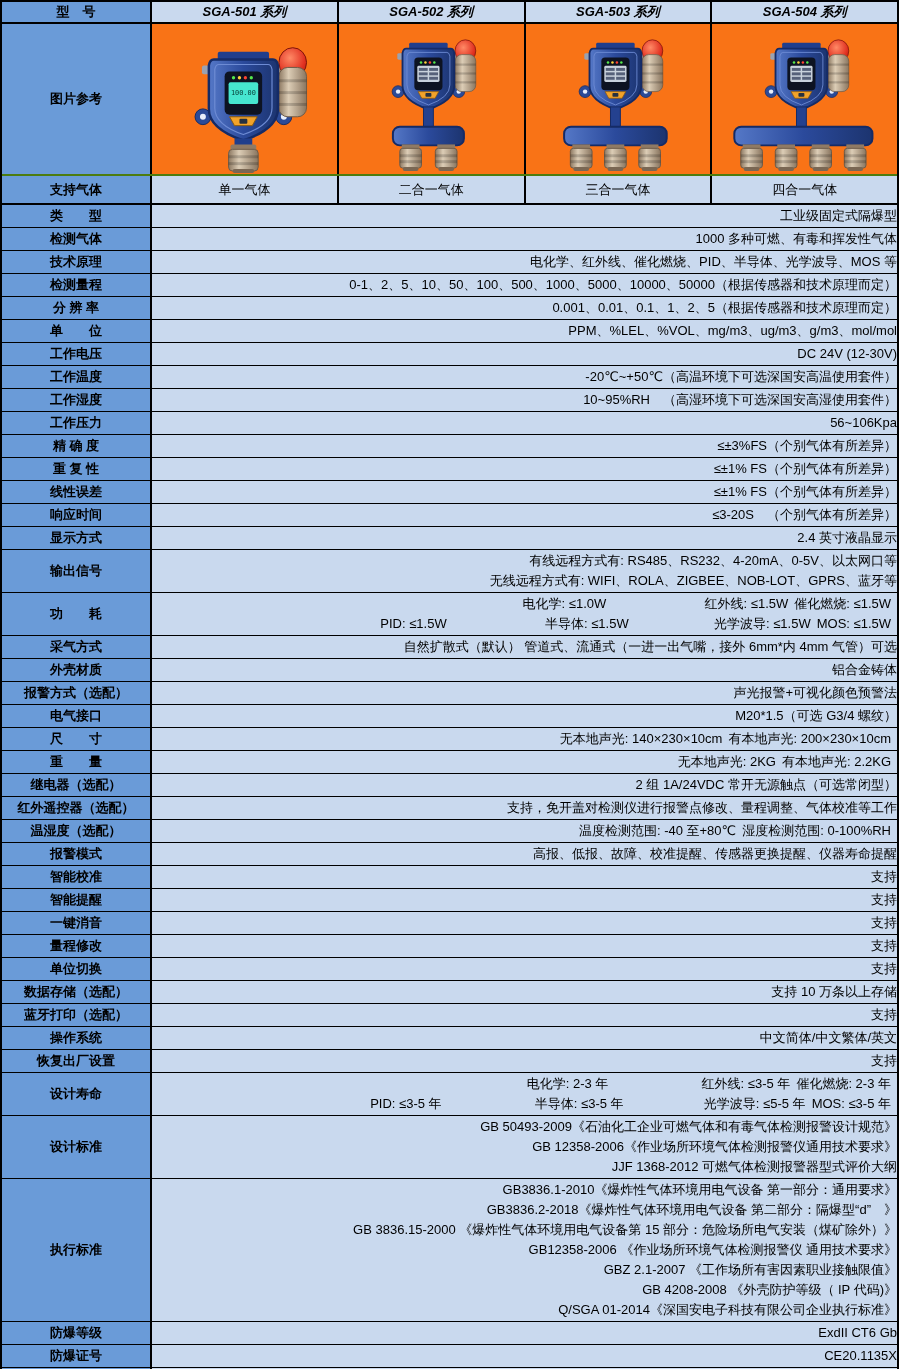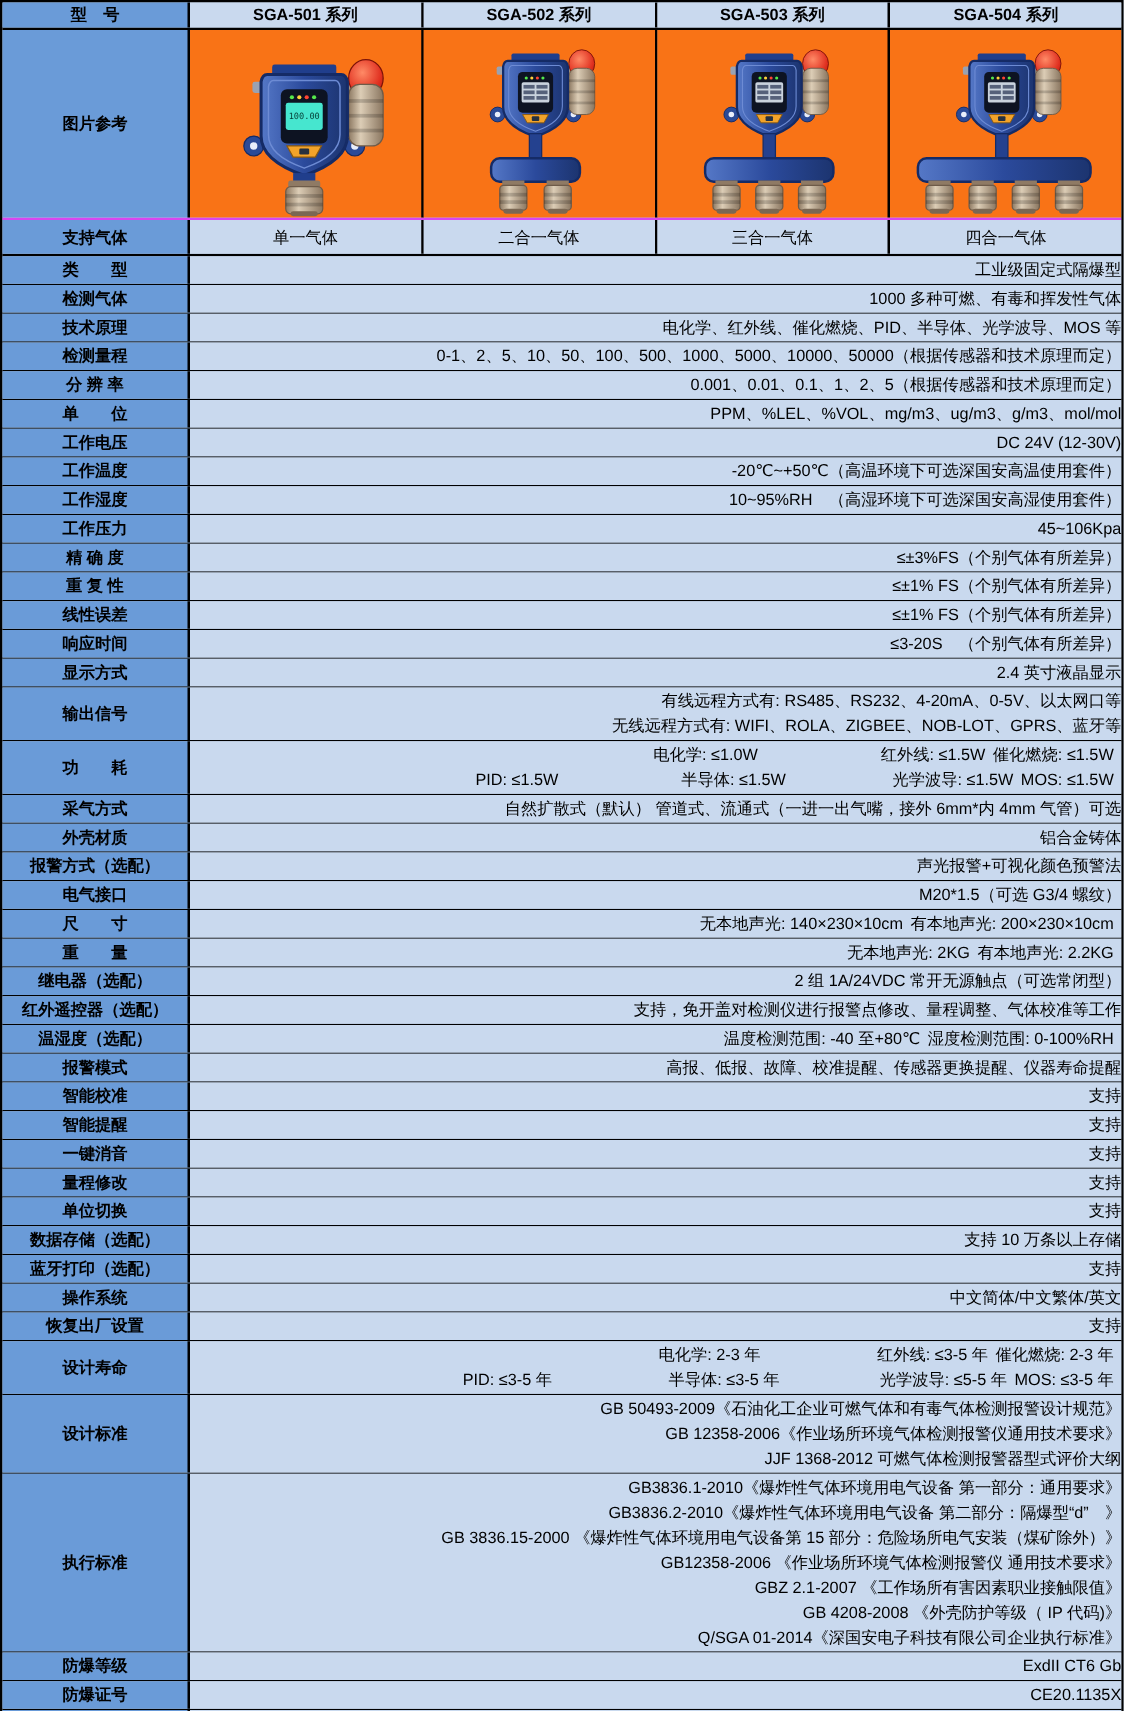--- a/index.html
+++ b/index.html
@@ -17,24 +17,24 @@
     background:#6a9bd8;
     border-right:2px solid #000;
     display:flex;align-items:center;justify-content:center;
     font-weight:bold;font-size:13px;text-align:center;
     padding:1px 2px;
   }
   .model-cell{
     flex:1;box-sizing:border-box;background:#c9d9ee;
     border-right:2px solid #000;
     display:flex;align-items:center;justify-content:center;
-    font-weight:bold;font-size:13px;height:20px;
+    font-weight:bold;font-size:13px;height:20px;font-style:italic;
   }
   .frow > .model-cell:last-child, .frow > .img-cell:last-child, .frow > .gas-cell:last-child{border-right:none;}
-  .image-row{border-bottom:2px solid #d946ef;height:150px;}
+  .image-row{border-bottom:2px solid #4d7c0f;height:150px;}
   .img-cell{
     flex:1;box-sizing:border-box;background:#f97316;
     border-right:2px solid #000;
     display:flex;align-items:flex-end;justify-content:center;overflow:hidden;
   }
   .img-cell svg{width:100%;height:148px;display:block;}
   .gas-row{border-bottom:2px solid #000;justify-content:space-between;}
   .gas-cell{
     flex:1;box-sizing:border-box;background:#c9d9ee;
     border-right:2px solid #000;
@@ -348,21 +348,21 @@
       </div>
       <div class="frow spec-row">
         <div class="label-cell">工作湿度</div>
         <div class="spec-value">
           <div class="line">10~95%RH　（高湿环境下可选深国安高湿使用套件）</div>
         </div>
       </div>
       <div class="frow spec-row">
         <div class="label-cell">工作压力</div>
         <div class="spec-value">
-          <div class="line">45~106Kpa</div>
+          <div class="line">56~106Kpa</div>
         </div>
       </div>
       <div class="frow spec-row">
         <div class="label-cell">精 确 度</div>
         <div class="spec-value">
           <div class="line">≤±3%FS（个别气体有所差异）</div>
         </div>
       </div>
       <div class="frow spec-row">
         <div class="label-cell">重 复 性</div>
@@ -528,21 +528,21 @@
         <div class="spec-value">
           <div class="line">GB 50493-2009《石油化工企业可燃气体和有毒气体检测报警设计规范》</div>
           <div class="line">GB 12358-2006《作业场所环境气体检测报警仪通用技术要求》</div>
           <div class="line">JJF 1368-2012 可燃气体检测报警器型式评价大纲</div>
         </div>
       </div>
       <div class="frow spec-row">
         <div class="label-cell">执行标准</div>
         <div class="spec-value">
           <div class="line">GB3836.1-2010《爆炸性气体环境用电气设备 第一部分：通用要求》</div>
-          <div class="line">GB3836.2-2010《爆炸性气体环境用电气设备 第二部分：隔爆型“d”　》</div>
+          <div class="line">GB3836.2-2018《爆炸性气体环境用电气设备 第二部分：隔爆型“d”　》</div>
           <div class="line">GB 3836.15-2000 《爆炸性气体环境用电气设备第 15 部分：危险场所电气安装（煤矿除外）》</div>
           <div class="line">GB12358-2006 《作业场所环境气体检测报警仪 通用技术要求》</div>
           <div class="line">GBZ 2.1-2007 《工作场所有害因素职业接触限值》</div>
           <div class="line">GB 4208-2008 《外壳防护等级（ IP 代码)》</div>
           <div class="line">Q/SGA 01-2014《深国安电子科技有限公司企业执行标准》</div>
         </div>
       </div>
       <div class="frow spec-row">
         <div class="label-cell">防爆等级</div>
         <div class="spec-value">

